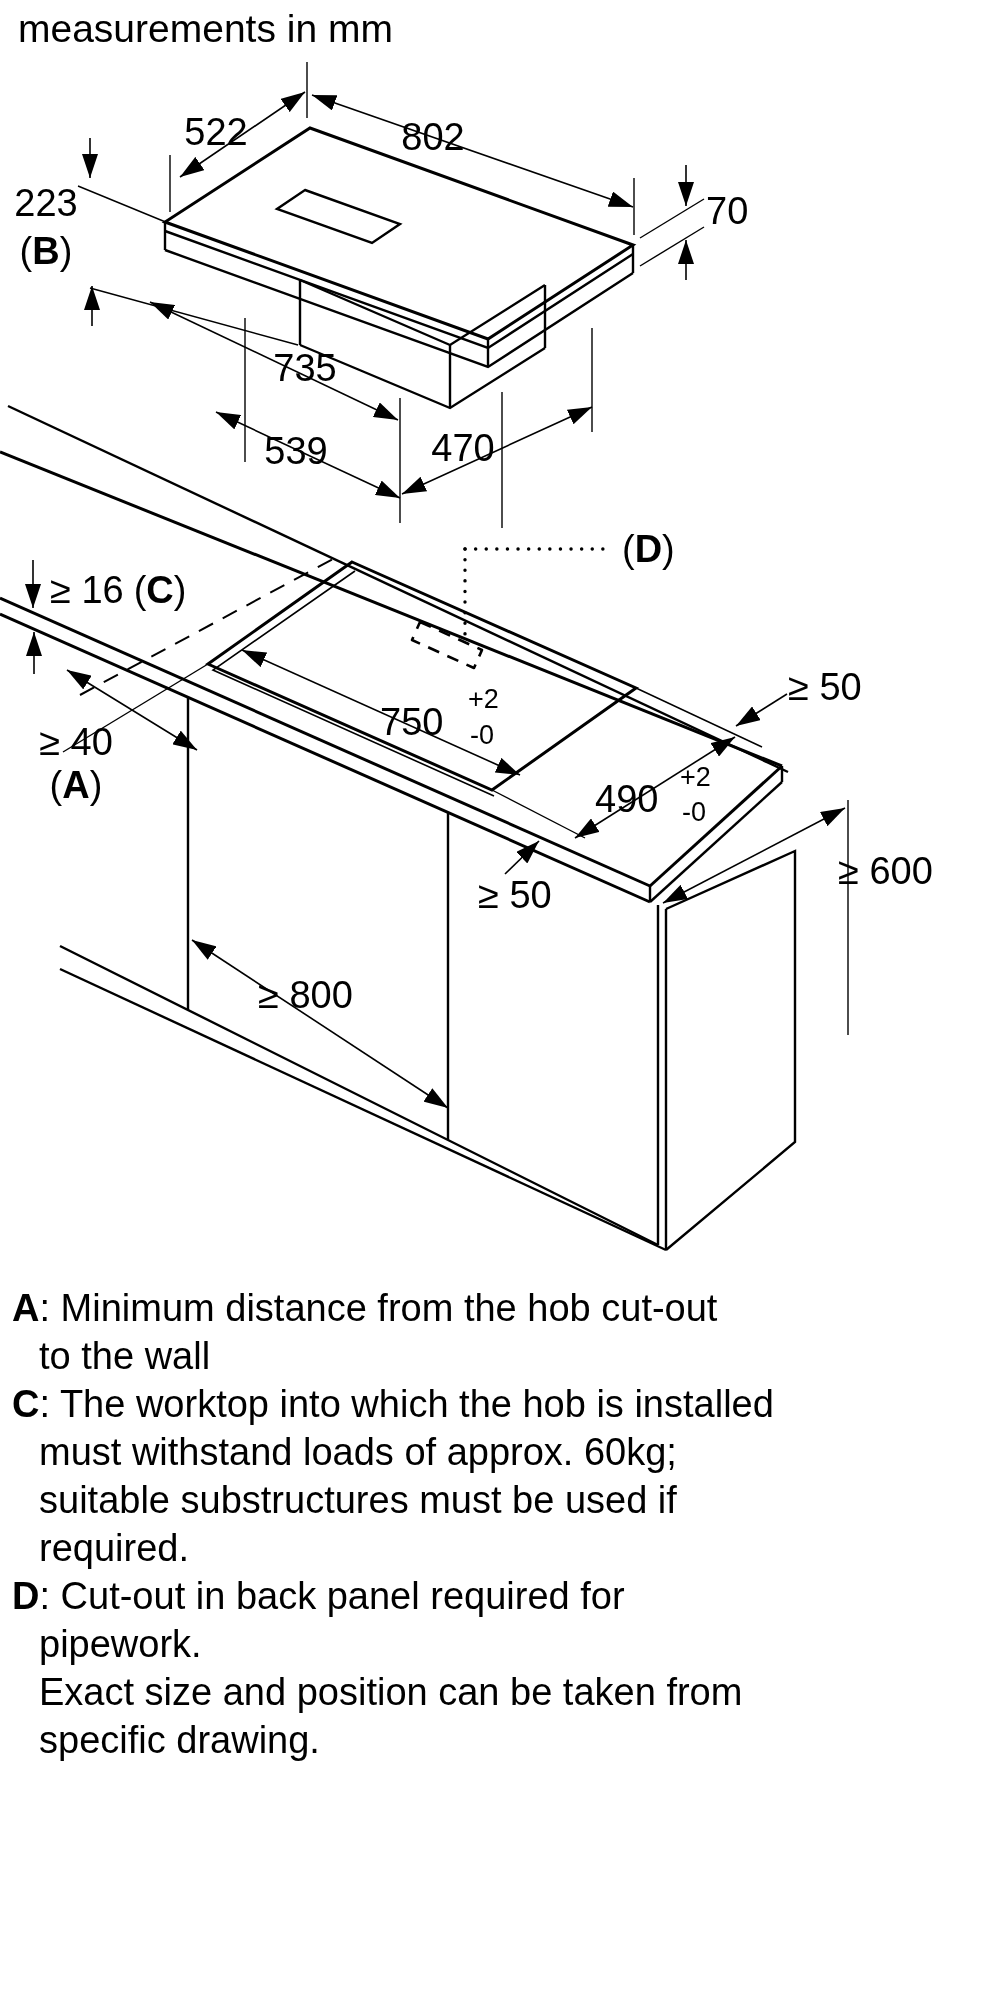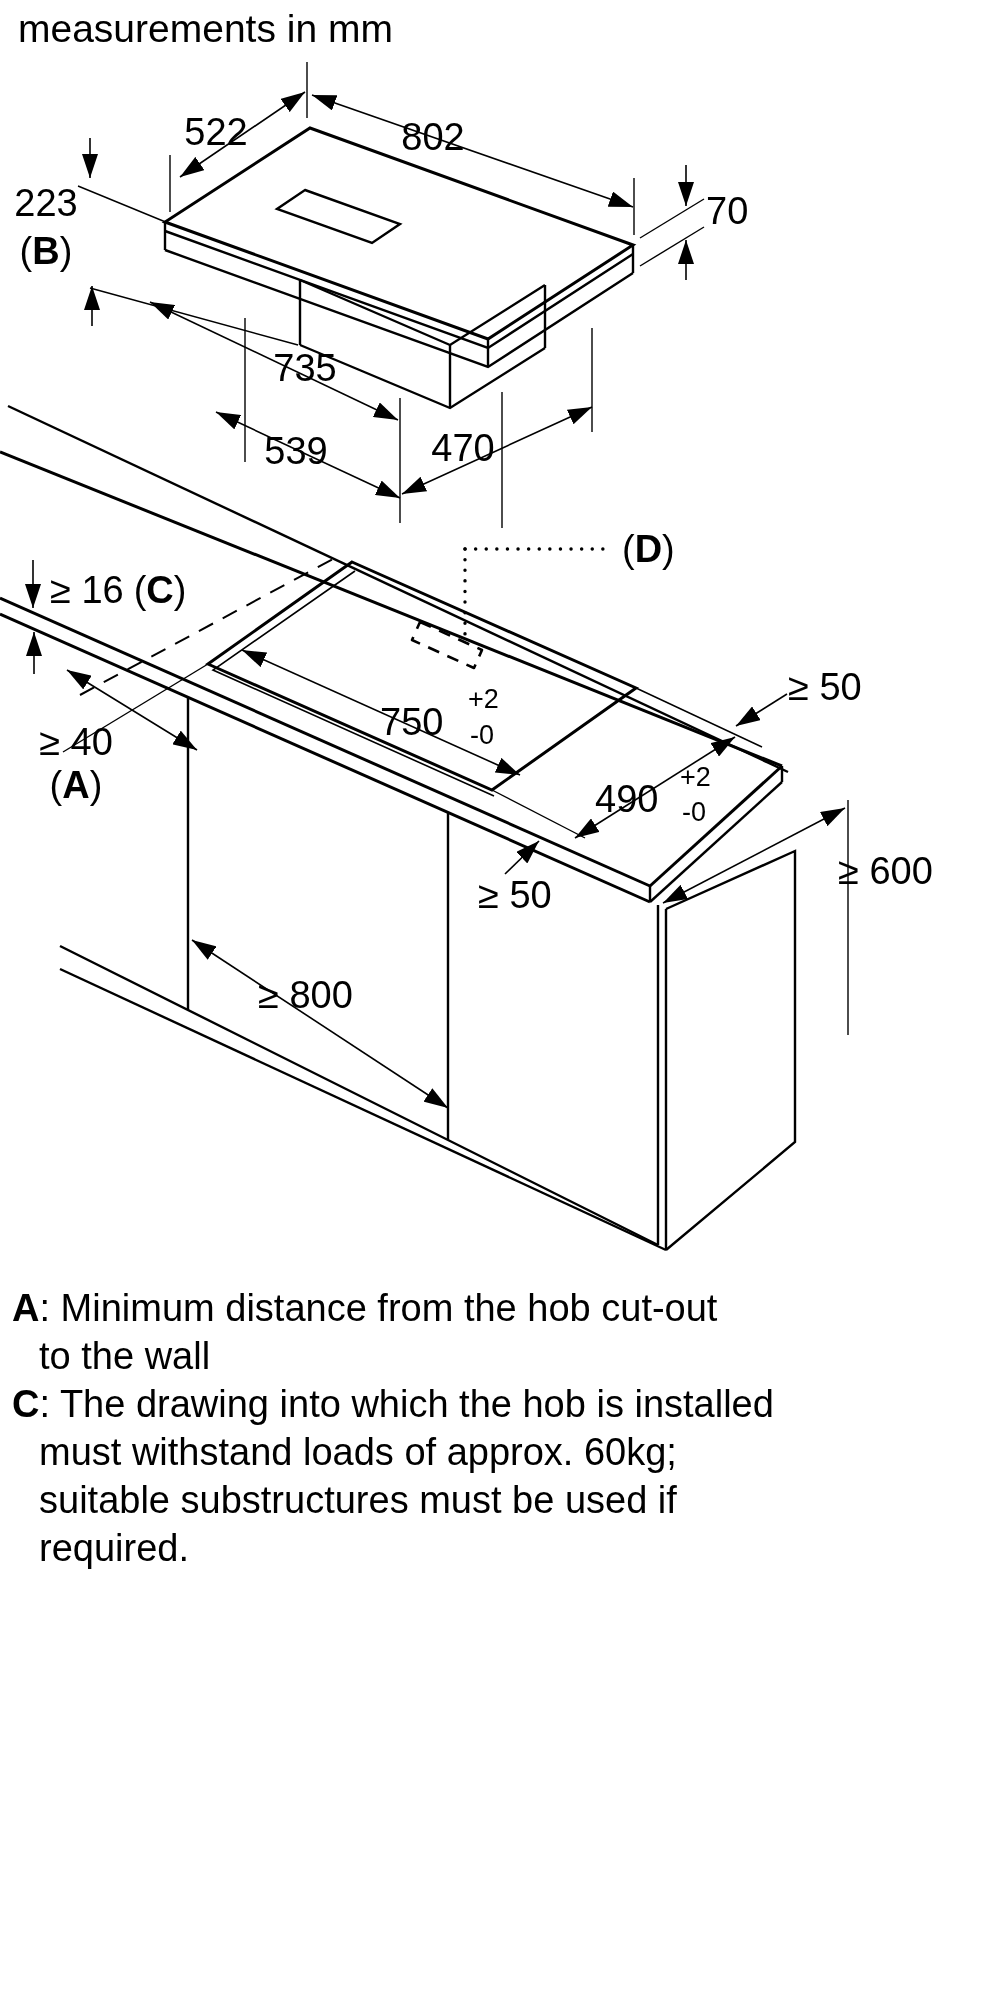--- a/index.html
+++ b/index.html
@@ -163,18 +163,21 @@
     <text x="258" y="1008" class="t38">≥ 800</text>
     <text x="622" y="562" class="t38"><tspan>(</tspan><tspan class="bold">D</tspan><tspan>)</tspan></text>
   </g>
 </svg>
 
 <div id="legend">
   <div class="legend-item"><span class="bold">A</span><span>: </span><span class="txt">Minimum distance from the hob cut-out
 to the wall</span></div>
 
 
-  <div class="legend-item"><span class="bold">C</span><span>: </span><span class="txt">The drawing into which the hob is installed
+  <div class="legend-item"><span class="bold">C</span><span>: </span><span class="txt">The worktop into which the hob is installed
 must withstand loads of approx. 60kg;
 suitable substructures must be used if
 required.</span></div>
 
+  <div class="legend-item"><span class="bold">D</span><span>: </span><span class="txt">Cut-out in back panel required for pipework.
+Exact size and position can be taken from
+specific drawing.</span></div>
 </div>
 
 </body></html>

